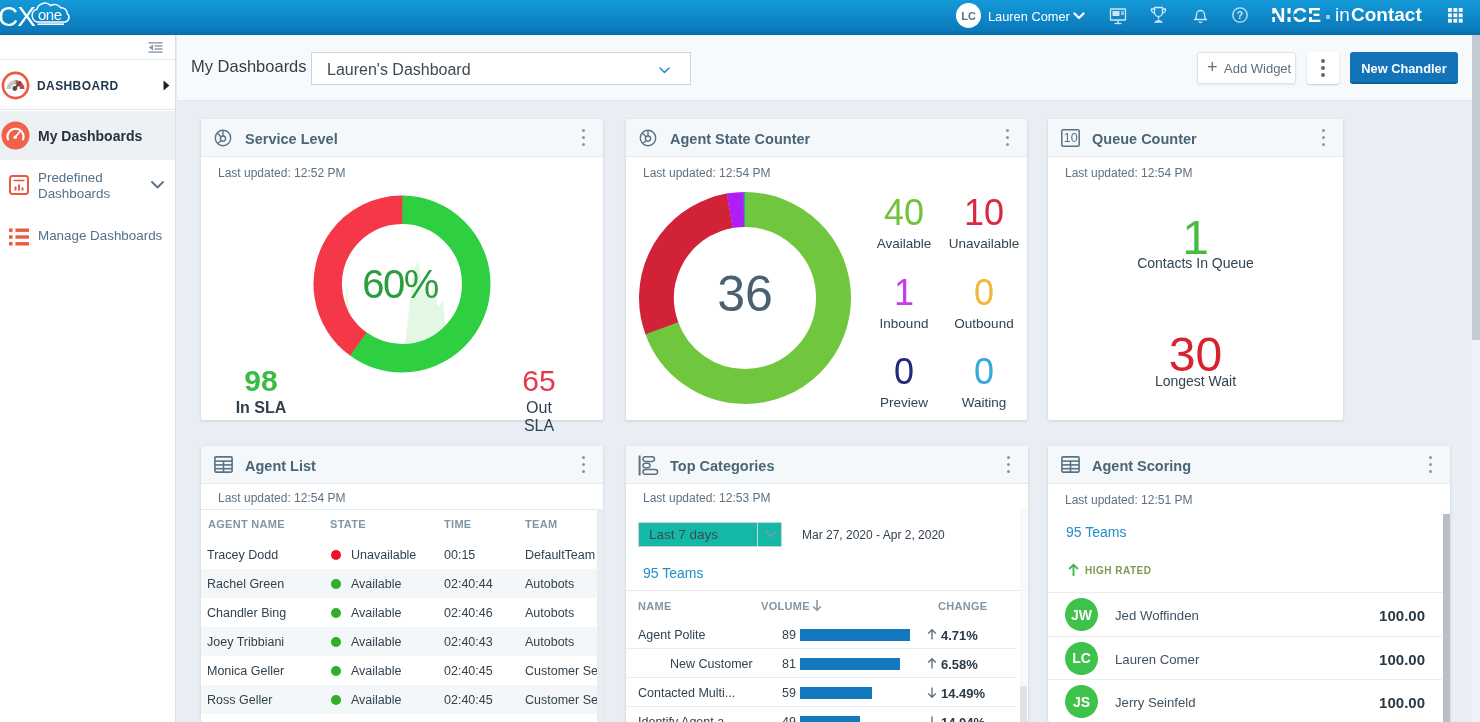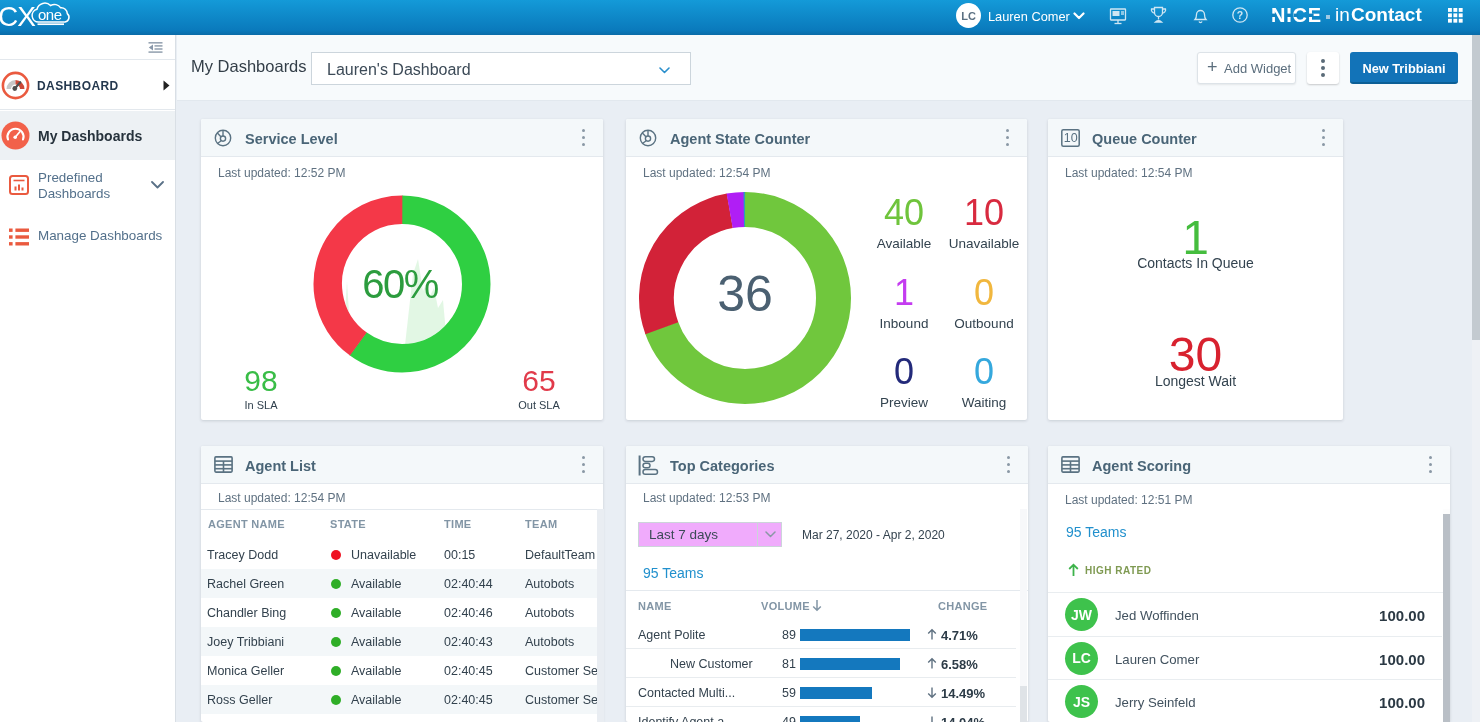--- a/index.html
+++ b/index.html
@@ -56,21 +56,21 @@
 #card-qc  { left:1048px; top:119px; width:295px; height:301px; }
 #card-al  { left:201px; top:446px; width:402px; height:276px; }
 #card-tc  { left:626px; top:446px; width:402px; height:276px; }
 #card-as  { left:1048px; top:446px; width:402px; height:276px; }
 
 
 #sl-donut { position:absolute; left:111.5px; top:76px; }
 #sl-pct { position:absolute; left:111px; top:143px; width:176px; text-align:center; font-size:40px; color:#2c9c3e; letter-spacing:-1.5px; }
 .bigstat { position:absolute; text-align:center; }
 .bigstat .num { font-size:30px; }
-.bigstat .lab { font-size:11px; color:#2f3f4c; margin-top:1px; }
+.bigstat .lab { font-size:16px; color:#2f3f4c; margin-top:1px; }
 
 
 #asc-donut { position:absolute; left:13px; top:73px; }
 #asc-num { position:absolute; left:13px; top:146px; width:212px; text-align:center; font-size:50px; color:#4b6071; }
 .ministat { position:absolute; text-align:center; width:120px; }
 .ministat .num { font-size:36px; line-height:34px; }
 .ministat .lab { font-size:13.5px; color:#33434f; margin-top:6px; }
 
 
 .qstat { position:absolute; left:0; width:295px; text-align:center; }
@@ -244,21 +244,21 @@
       <span class="txt">Add Widget</span>
     </div>
   <div class="btn" id="btn-kebab">
       <div style="position:absolute;left:14px;top:7px;">
         <span style="display:block;width:4px;height:4px;border-radius:50%;background:#5a6b78;margin-bottom:3px;"></span>
         <span style="display:block;width:4px;height:4px;border-radius:50%;background:#5a6b78;margin-bottom:3px;"></span>
         <span style="display:block;width:4px;height:4px;border-radius:50%;background:#5a6b78;"></span>
       </div>
     </div>
   <div class="btn" id="btn-new">
-      <span class="txt">New Tribbiani</span>
+      <span class="txt">New Chandler</span>
     </div>
 </div>
 
 <div class="card" id="card-sl">
   <div class="chead">
       <svg class="abs" style="left:13px;top:10px;" width="18" height="18" viewBox="0 0 18 18" fill="none" stroke="#5a7282" stroke-width="1.4">
       <circle cx="9" cy="9" r="7.7"></circle>
       <circle cx="9" cy="9.6" r="2.6"></circle>
       <line x1="9" y1="7" x2="9" y2="1.3"></line>
       <line x1="6.9" y1="7.8" x2="3.4" y2="4.1"></line>
@@ -280,21 +280,21 @@
       </defs>
     <g clip-path="url(#slclip)">
       <path d="M30,150 L34,86 L38,150 L92,150 L100,79 L105,64 L110,96 L113,89 L117,101 L121,93 L125,113 L130,105 L134,150 Z" fill="#2fc93f" opacity="0.14"></path>
     </g>
     <g transform="rotate(-90 89 89)">
       <circle cx="89" cy="89" r="74.25" fill="none" stroke="#2fcf42" stroke-width="28.5" stroke-dasharray="279.91 466.53"></circle>
       <circle cx="89" cy="89" r="74.25" fill="none" stroke="#f43848" stroke-width="28.5" stroke-dasharray="186.61 466.53" transform="rotate(216 89 89)"></circle>
     </g>
   </svg>
   <div id="sl-pct">60%</div>
-  <div class="bigstat" style="left:30px; top:245px; width:60px;">
+  <div class="bigstat" style="left:30px; top:245px; width:60px;font-weight:bold;">
       <div class="num" style="color:#39bd47;">98</div>
       <div class="lab">In SLA</div>
     </div>
   <div class="bigstat" style="left:308px; top:245px; width:60px;">
       <div class="num" style="color:#e13a4a;">65</div>
       <div class="lab">Out SLA</div>
     </div>
 </div>
 
 <div class="card" id="card-asc">
@@ -453,21 +453,21 @@
       <rect x="5" y="14.6" width="14.5" height="4.6" rx="2.3"></rect>
     </svg>
       <span class="ctitle">Top Categories</span>
       <div class="kebab">
         <i></i>
         <i></i>
         <i></i>
       </div>
     </div>
   <div class="lastupd" style="top:45px;">Last updated: 12:53 PM</div>
-  <div class="abs" style="left:12px; top:76px; width:144px; height:25px; border:1px solid #ccd4da; background:#f0abfc;">
+  <div class="abs" style="left:12px; top:76px; width:144px; height:25px; border:1px solid #ccd4da; background:#14b8a6;">
     <span class="abs" style="left:10px; top:4px; font-size:13.5px; color:#3c4a57;">Last 7 days</span>
     <div class="abs" style="right:0; top:0; width:24px; height:23px; border-left:1px solid #ccd4da;">
       <svg class="abs" style="left:7px; top:8px;" width="11" height="7" viewBox="0 0 11 7">
           <path d="M1 1 L5.5 5.5 L10 1" fill="none" stroke="#8a98a5" stroke-width="1.5" stroke-linecap="round" stroke-linejoin="round"></path>
         </svg>
     </div>
   </div>
   <div class="abs" style="left:176px; top:81.5px; font-size:12px; color:#34434f;">Mar 27, 2020 - Apr 2, 2020</div>
   <div class="abs" style="left:17px; top:119px; font-size:14px;"><a class="link">95 Teams</a></div>
   <div class="abs" style="left:0; top:144px; width:402px; height:1px; background:#e4e9ee;"></div>

